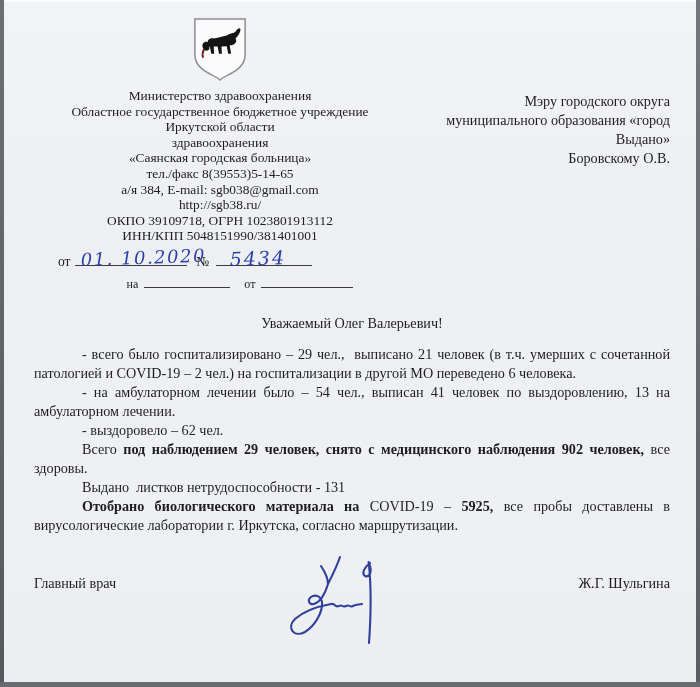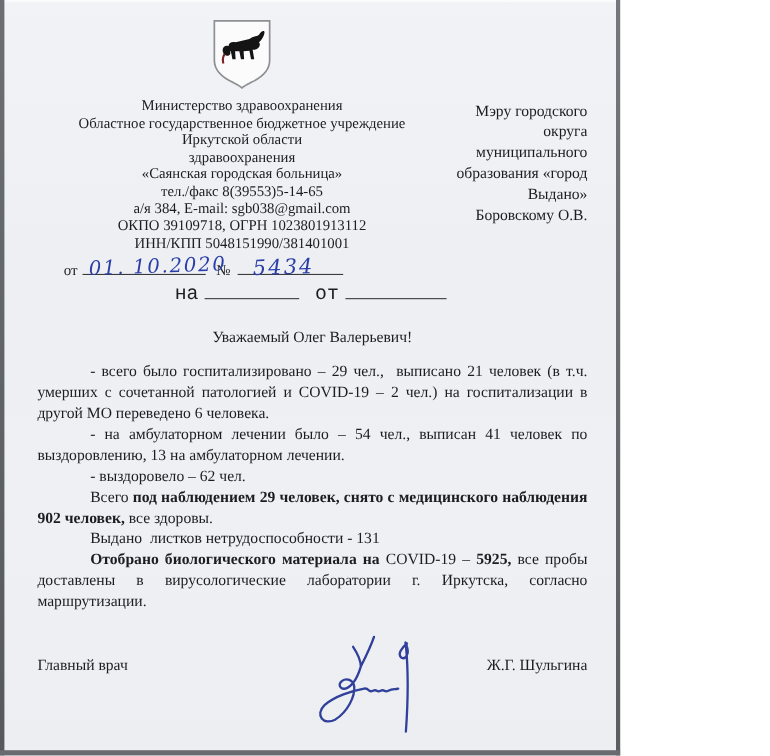--- a/index.html
+++ b/index.html
@@ -1,18 +1,18 @@
 <!DOCTYPE html>
 <html lang="ru"><head>
 <meta charset="utf-8">
 <style>
   html,body{margin:0;padding:0;background:#ffffff;}
   .photo{
     position:relative;
-    width:564px;height:687px;
+    width:700px;height:687px;
     background:linear-gradient(180deg,#f2f3f6 0%,#edeff2 35%,#eef0f3 70%,#ecEEf1 100%);
     background-color:#eef0f3;
     overflow:hidden;
     font-family:"Liberation Serif", serif;
     color:#1d1d1f;
   }
   .edge-left{position:absolute;left:0;top:0;width:4px;height:100%;background:linear-gradient(180deg,#6b6f73,#55585c);}
   .edge-right{position:absolute;right:0;top:0;width:4px;height:100%;background:linear-gradient(180deg,#74787c,#5a5d61);}
   .edge-bottom{position:absolute;left:0;bottom:0;width:100%;height:5px;background:#686c70;}
   .edge-top{position:absolute;left:0;top:0;width:100%;height:2px;background:#f9fafb;}
@@ -21,21 +21,21 @@
 
   
   .header{display:flex;align-items:flex-start;}
   .header-left{width:372px;text-align:center;font-size:13.4px;line-height:15.6px;}
   .header-right{flex:1;padding-top:78px;text-align:right;font-size:14.2px;line-height:19px;}
   .coat{margin:2px auto 4px auto;display:block;}
   .hline{white-space:nowrap;}
 
   
   .ref1{margin-top:6px;text-align:left;padding-left:24px;font-size:13.6px;height:22px;}
-  .ref2{text-align:right;padding-left:40px;font-size:18px;height:18px;font-family:Liberation Mono, monospace;}
+  .ref2{text-align:center;padding-left:40px;font-size:12px;height:18px;}
   .uline{display:inline-block;border-bottom:1.4px solid #3a3a3c;position:relative;height:15px;vertical-align:baseline;}
   .u-date{width:112px;margin-left:4px;margin-right:10px;}
   .u-num{width:96px;margin-left:6px;}
   .u-b1{width:86px;margin-left:6px;margin-right:14px;}
   .u-b2{width:92px;margin-left:6px;}
   .hand{
     position:absolute;left:6px;bottom:-3px;
     font-family:"DejaVu Serif", serif;font-style:italic;
     color:#2b3fa8;font-size:18px;letter-spacing:1.5px;white-space:nowrap;
     transform:rotate(-2deg);transform-origin:left bottom;
@@ -72,20 +72,21 @@
           <path d="M13.5 34 C12 37 11.5 40 12.5 43" stroke="#7a2020" stroke-width="2" fill="none"></path>
         </svg>
 
         <div class="hline">Министерство здравоохранения</div>
         <div class="hline">Областное государственное бюджетное учреждение</div>
         <div class="hline">Иркутской области</div>
         <div class="hline">здравоохранения</div>
         <div class="hline">«Саянская городская больница»</div>
         <div class="hline">тел./факс 8(39553)5-14-65</div>
         <div class="hline">а/я 384, E-mail: sgb038@gmail.com</div>
+        <div class="hline">http://sgb38.ru/</div>
         <div class="hline">ОКПО 39109718, ОГРН 1023801913112</div>
         <div class="hline">ИНН/КПП 5048151990/381401001</div>
 
         <div class="ref1">
           <span>от</span><span class="uline u-date"><span class="hand">01. 10.2020</span></span><span>№</span><span class="uline u-num"><span class="hand num">5434</span></span>
         </div>
         <div class="ref2">
           <span>на</span><span class="uline u-b1"></span><span>от</span><span class="uline u-b2"></span>
         </div>
       </div>

